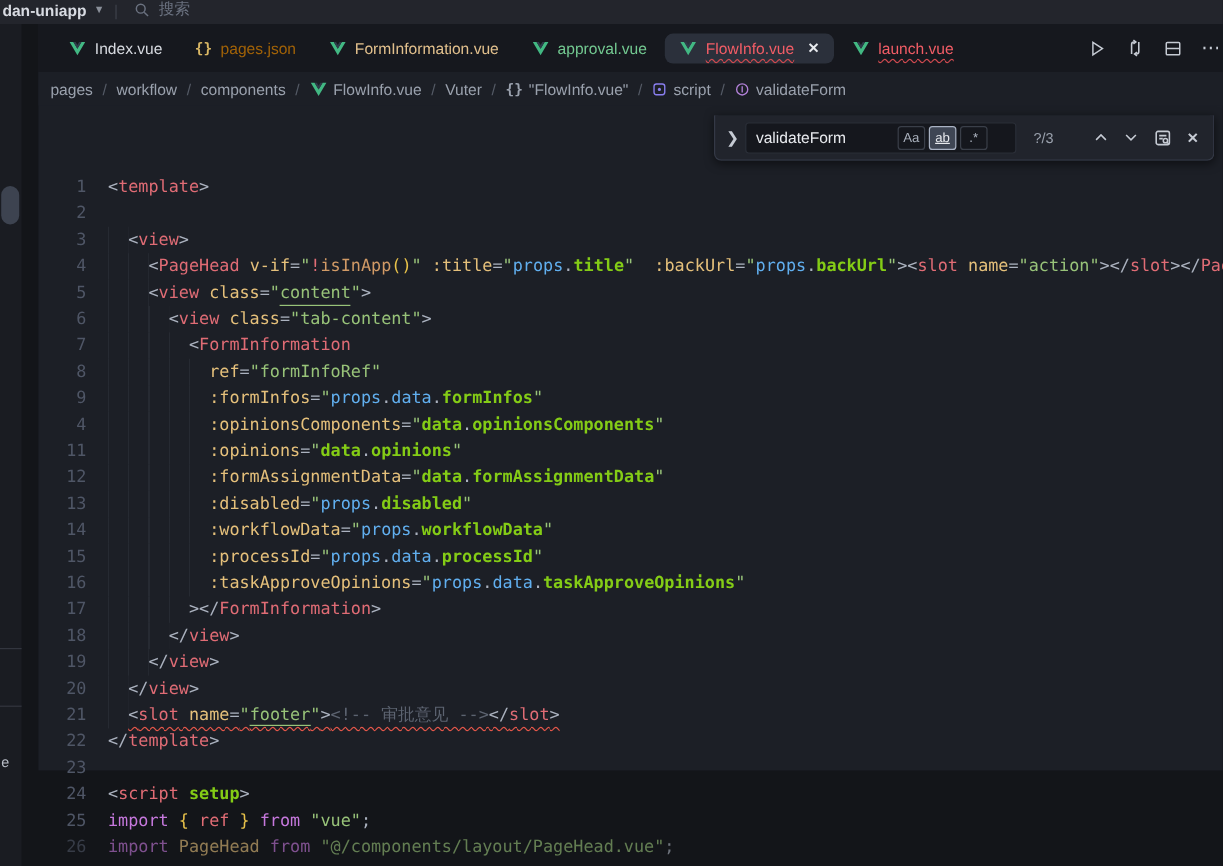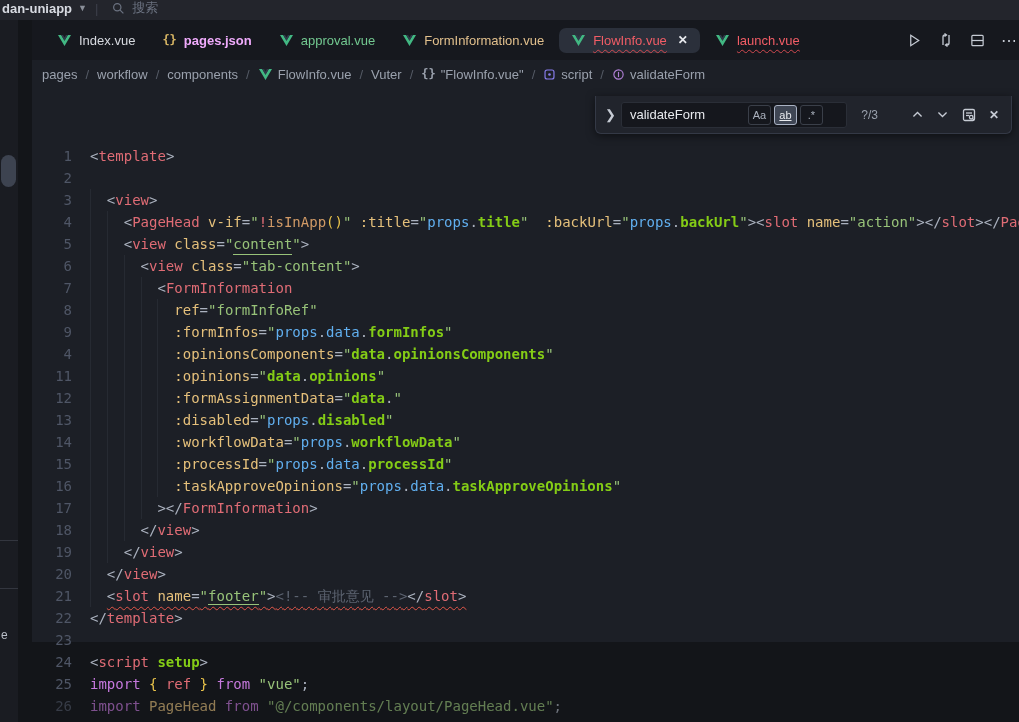--- a/index.html
+++ b/index.html
@@ -103,35 +103,35 @@
     <div id="tabs" style="display:flex;align-items:center;">
         <div class="tab">
           <svg width="15" height="13" viewBox="0 0 16 14">
             <path d="M1 1 L8 13 L15 1 L11.6 1 L8 7.2 L4.4 1 Z" fill="#42b883"></path>
             <path d="M4.4 1 L8 7.2 L11.6 1 L9.6 1 L8 3.8 L6.4 1 Z" fill="#2f3b4a"></path>
           </svg>
           <span style="color: rgb(215, 218, 224);">Index.vue</span>
         </div>
         <div class="tab">
           <span class="braces-glyph" style="color: rgb(216, 182, 100);">{}</span>
-          <span style="color: #f0abfc; font-weight: bold;">pages.json</span>
+          <span style="color: #a16207;">pages.json</span>
+        </div>
+        <div class="tab">
+          <svg width="15" height="13" viewBox="0 0 16 14">
+            <path d="M1 1 L8 13 L15 1 L11.6 1 L8 7.2 L4.4 1 Z" fill="#42b883"></path>
+            <path d="M4.4 1 L8 7.2 L11.6 1 L9.6 1 L8 3.8 L6.4 1 Z" fill="#2f3b4a"></path>
+          </svg>
+          <span style="color: rgb(226, 192, 141);">FormInformation.vue</span>
         </div>
         <div class="tab">
           <svg width="15" height="13" viewBox="0 0 16 14">
             <path d="M1 1 L8 13 L15 1 L11.6 1 L8 7.2 L4.4 1 Z" fill="#42b883"></path>
             <path d="M4.4 1 L8 7.2 L11.6 1 L9.6 1 L8 3.8 L6.4 1 Z" fill="#2f3b4a"></path>
           </svg>
           <span style="color: rgb(115, 201, 145);">approval.vue</span>
-        </div>
-        <div class="tab">
-          <svg width="15" height="13" viewBox="0 0 16 14">
-            <path d="M1 1 L8 13 L15 1 L11.6 1 L8 7.2 L4.4 1 Z" fill="#42b883"></path>
-            <path d="M4.4 1 L8 7.2 L11.6 1 L9.6 1 L8 3.8 L6.4 1 Z" fill="#2f3b4a"></path>
-          </svg>
-          <span style="color: rgb(226, 192, 141);">FormInformation.vue</span>
         </div>
         <div class="tab active">
           <svg width="15" height="13" viewBox="0 0 16 14">
             <path d="M1 1 L8 13 L15 1 L11.6 1 L8 7.2 L4.4 1 Z" fill="#42b883"></path>
             <path d="M4.4 1 L8 7.2 L11.6 1 L9.6 1 L8 3.8 L6.4 1 Z" fill="#2f3b4a"></path>
           </svg>
           <span class="squig" style="color: rgb(242, 93, 102);">FlowInfo.vue</span>
           <span class="tab-close">✕</span>
         </div>
         <div class="tab">
@@ -249,21 +249,21 @@
       <div class="line"><span class="ln">2</span></div>
       <div class="line"><span class="ln">3</span><span class="lc"><span class="indent" style="width: 16.86px;"></span><span class="c-punc">&lt;</span><span class="c-tag">view</span><span class="c-punc">&gt;</span></span></div>
       <div class="line"><span class="ln">4</span><span class="lc"><span class="indent" style="width: 33.72px;"></span><span class="c-punc">&lt;</span><span class="c-tag">PageHead</span><span class="c-attr"> v-if</span><span class="c-punc">=</span><span class="c-str">"</span><span class="c-red">!</span><span class="c-orange">isInApp</span><span class="c-brkt">()</span><span class="c-str">"</span><span class="c-attr"> :title</span><span class="c-punc">=</span><span class="c-str">"</span><span class="c-blue">props</span><span class="c-punc">.</span><span class="c-white">title</span><span class="c-str">"</span><span class="c-attr">  :backUrl</span><span class="c-punc">=</span><span class="c-str">"</span><span class="c-blue">props</span><span class="c-punc">.</span><span class="c-white">backUrl</span><span class="c-str">"</span><span class="c-punc">&gt;&lt;</span><span class="c-tag">slot</span><span class="c-attr"> name</span><span class="c-punc">=</span><span class="c-str">"action"</span><span class="c-punc">&gt;&lt;/</span><span class="c-tag">slot</span><span class="c-punc">&gt;&lt;/</span><span class="c-tag">PageHead</span></span></div>
       <div class="line"><span class="ln">5</span><span class="lc"><span class="indent" style="width: 33.72px;"></span><span class="c-punc">&lt;</span><span class="c-tag">view</span><span class="c-attr"> class</span><span class="c-punc">=</span><span class="c-str">"</span><span class="c-stru">content</span><span class="c-str">"</span><span class="c-punc">&gt;</span></span></div>
       <div class="line"><span class="ln">6</span><span class="lc"><span class="indent" style="width: 50.58px;"></span><span class="c-punc">&lt;</span><span class="c-tag">view</span><span class="c-attr"> class</span><span class="c-punc">=</span><span class="c-str">"tab-content"</span><span class="c-punc">&gt;</span></span></div>
       <div class="line"><span class="ln">7</span><span class="lc"><span class="indent" style="width: 67.44px;"></span><span class="c-punc">&lt;</span><span class="c-tag">FormInformation</span></span></div>
       <div class="line"><span class="ln">8</span><span class="lc"><span class="indent" style="width: 84.3px;"></span><span class="c-attr">ref</span><span class="c-punc">=</span><span class="c-str">"formInfoRef"</span></span></div>
       <div class="line"><span class="ln">9</span><span class="lc"><span class="indent" style="width: 84.3px;"></span><span class="c-attr">:formInfos</span><span class="c-punc">=</span><span class="c-str">"</span><span class="c-blue">props</span><span class="c-punc">.</span><span class="c-blue">data</span><span class="c-punc">.</span><span class="c-white">formInfos</span><span class="c-str">"</span></span></div>
       <div class="line"><span class="ln">4</span><span class="lc"><span class="indent" style="width: 84.3px;"></span><span class="c-attr">:opinionsComponents</span><span class="c-punc">=</span><span class="c-str">"</span><span class="c-white">data</span><span class="c-punc">.</span><span class="c-white">opinionsComponents</span><span class="c-str">"</span></span></div>
       <div class="line"><span class="ln">11</span><span class="lc"><span class="indent" style="width: 84.3px;"></span><span class="c-attr">:opinions</span><span class="c-punc">=</span><span class="c-str">"</span><span class="c-white">data</span><span class="c-punc">.</span><span class="c-white">opinions</span><span class="c-str">"</span></span></div>
-      <div class="line"><span class="ln">12</span><span class="lc"><span class="indent" style="width: 84.3px;"></span><span class="c-attr">:formAssignmentData</span><span class="c-punc">=</span><span class="c-str">"</span><span class="c-white">data</span><span class="c-punc">.</span><span class="c-str">"</span></span></div>
+      <div class="line"><span class="ln">12</span><span class="lc"><span class="indent" style="width: 84.3px;"></span><span class="c-attr">:formAssignmentData</span><span class="c-punc">=</span><span class="c-str">"</span><span class="c-white">data</span><span class="c-punc">.</span><span class="c-white">formAssignmentData</span><span class="c-str">"</span></span></div>
       <div class="line"><span class="ln">13</span><span class="lc"><span class="indent" style="width: 84.3px;"></span><span class="c-attr">:disabled</span><span class="c-punc">=</span><span class="c-str">"</span><span class="c-blue">props</span><span class="c-punc">.</span><span class="c-white">disabled</span><span class="c-str">"</span></span></div>
       <div class="line"><span class="ln">14</span><span class="lc"><span class="indent" style="width: 84.3px;"></span><span class="c-attr">:workflowData</span><span class="c-punc">=</span><span class="c-str">"</span><span class="c-blue">props</span><span class="c-punc">.</span><span class="c-white">workflowData</span><span class="c-str">"</span></span></div>
       <div class="line"><span class="ln">15</span><span class="lc"><span class="indent" style="width: 84.3px;"></span><span class="c-attr">:processId</span><span class="c-punc">=</span><span class="c-str">"</span><span class="c-blue">props</span><span class="c-punc">.</span><span class="c-blue">data</span><span class="c-punc">.</span><span class="c-white">processId</span><span class="c-str">"</span></span></div>
       <div class="line"><span class="ln">16</span><span class="lc"><span class="indent" style="width: 84.3px;"></span><span class="c-attr">:taskApproveOpinions</span><span class="c-punc">=</span><span class="c-str">"</span><span class="c-blue">props</span><span class="c-punc">.</span><span class="c-blue">data</span><span class="c-punc">.</span><span class="c-white">taskApproveOpinions</span><span class="c-str">"</span></span></div>
       <div class="line"><span class="ln">17</span><span class="lc"><span class="indent" style="width: 67.44px;"></span><span class="c-punc">&gt;&lt;/</span><span class="c-tag">FormInformation</span><span class="c-punc">&gt;</span></span></div>
       <div class="line"><span class="ln">18</span><span class="lc"><span class="indent" style="width: 50.58px;"></span><span class="c-punc">&lt;/</span><span class="c-tag">view</span><span class="c-punc">&gt;</span></span></div>
       <div class="line"><span class="ln">19</span><span class="lc"><span class="indent" style="width: 33.72px;"></span><span class="c-punc">&lt;/</span><span class="c-tag">view</span><span class="c-punc">&gt;</span></span></div>
       <div class="line"><span class="ln">20</span><span class="lc"><span class="indent" style="width: 16.86px;"></span><span class="c-punc">&lt;/</span><span class="c-tag">view</span><span class="c-punc">&gt;</span></span></div>
       <div class="line"><span class="ln">21</span><span class="lc"><span class="indent" style="width: 16.86px;"></span><span class="wavy"><span class="c-punc">&lt;</span><span class="c-tag">slot</span><span class="c-attr"> name</span><span class="c-punc">=</span><span class="c-str">"</span><span class="c-stru">footer</span><span class="c-str">"</span><span class="c-punc">&gt;</span><span class="c-cmt">&lt;!-- 审批意见 --&gt;</span><span class="c-punc">&lt;/</span><span class="c-tag">slot</span><span class="c-punc">&gt;</span></span></span></div>
       <div class="line"><span class="ln">22</span><span class="lc"><span class="c-punc">&lt;/</span><span class="c-tag">template</span><span class="c-punc">&gt;</span></span></div>

